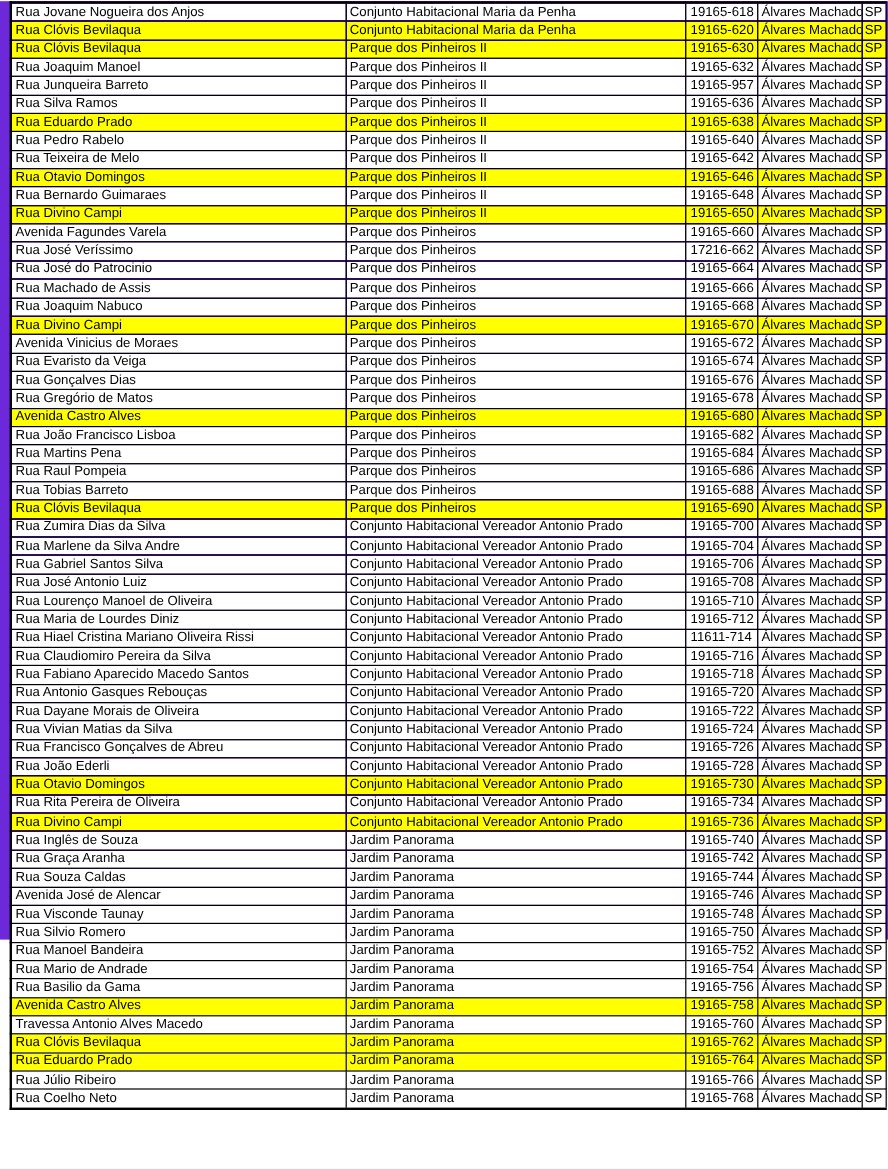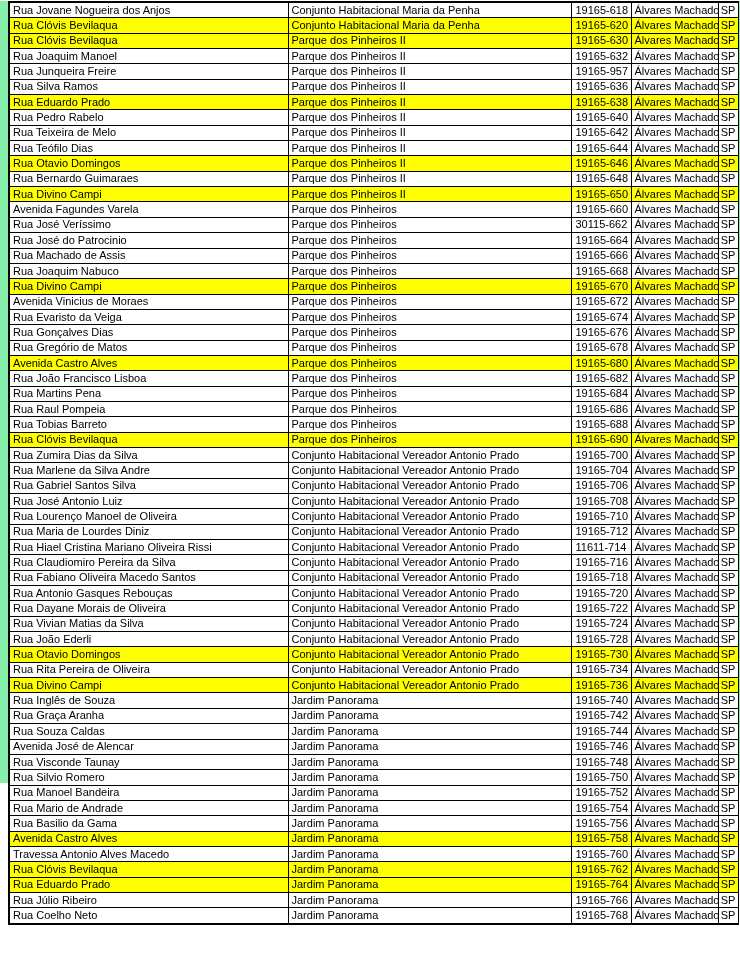--- a/index.html
+++ b/index.html
@@ -10,21 +10,21 @@
   body {
     width: 740px;
     height: 974px;
     font-family: "Liberation Sans", sans-serif;
     color: #000000;
     overflow: hidden;
   }
   .page {
     width: 740px;
     height: 782px;
-    background: #86efac;
+    background: #6d28d9;
     box-sizing: border-box;
   }
   table.cep-table {
     border-collapse: collapse;
     table-layout: fixed;
     width: 729px;
     margin: 1px 0 0 8px;
     border-left: 2px solid #000;
     border-right: 1px solid #000;
     border-top: 2px solid #000;
@@ -79,21 +79,21 @@
           <td class="col-state">SP</td>
         </tr>
         <tr>
           <td class="col-street">Rua Joaquim Manoel</td>
           <td class="col-neighborhood">Parque dos Pinheiros II</td>
           <td class="col-cep">19165-632</td>
           <td class="col-city">Álvares Machado</td>
           <td class="col-state">SP</td>
         </tr>
         <tr>
-          <td class="col-street">Rua Junqueira Freire</td>
+          <td class="col-street">Rua Junqueira Barreto</td>
           <td class="col-neighborhood">Parque dos Pinheiros II</td>
           <td class="col-cep">19165-957</td>
           <td class="col-city">Álvares Machado</td>
           <td class="col-state">SP</td>
         </tr>
         <tr>
           <td class="col-street">Rua Silva Ramos</td>
           <td class="col-neighborhood">Parque dos Pinheiros II</td>
           <td class="col-cep">19165-636</td>
           <td class="col-city">Álvares Machado</td>
@@ -113,27 +113,20 @@
           <td class="col-city">Álvares Machado</td>
           <td class="col-state">SP</td>
         </tr>
         <tr>
           <td class="col-street">Rua Teixeira de Melo</td>
           <td class="col-neighborhood">Parque dos Pinheiros II</td>
           <td class="col-cep">19165-642</td>
           <td class="col-city">Álvares Machado</td>
           <td class="col-state">SP</td>
         </tr>
-        <tr>
-          <td class="col-street">Rua Teófilo Dias</td>
-          <td class="col-neighborhood">Parque dos Pinheiros II</td>
-          <td class="col-cep">19165-644</td>
-          <td class="col-city">Álvares Machado</td>
-          <td class="col-state">SP</td>
-        </tr>
         <tr class="hl">
           <td class="col-street">Rua Otavio Domingos</td>
           <td class="col-neighborhood">Parque dos Pinheiros II</td>
           <td class="col-cep">19165-646</td>
           <td class="col-city">Álvares Machado</td>
           <td class="col-state">SP</td>
         </tr>
         <tr>
           <td class="col-street">Rua Bernardo Guimaraes</td>
           <td class="col-neighborhood">Parque dos Pinheiros II</td>
@@ -151,21 +144,21 @@
         <tr>
           <td class="col-street">Avenida Fagundes Varela</td>
           <td class="col-neighborhood">Parque dos Pinheiros</td>
           <td class="col-cep">19165-660</td>
           <td class="col-city">Álvares Machado</td>
           <td class="col-state">SP</td>
         </tr>
         <tr>
           <td class="col-street">Rua José Veríssimo</td>
           <td class="col-neighborhood">Parque dos Pinheiros</td>
-          <td class="col-cep">30115-662</td>
+          <td class="col-cep">17216-662</td>
           <td class="col-city">Álvares Machado</td>
           <td class="col-state">SP</td>
         </tr>
         <tr>
           <td class="col-street">Rua José do Patrocinio</td>
           <td class="col-neighborhood">Parque dos Pinheiros</td>
           <td class="col-cep">19165-664</td>
           <td class="col-city">Álvares Machado</td>
           <td class="col-state">SP</td>
         </tr>
@@ -310,21 +303,21 @@
           <td class="col-state">SP</td>
         </tr>
         <tr>
           <td class="col-street">Rua Claudiomiro Pereira da Silva</td>
           <td class="col-neighborhood">Conjunto Habitacional Vereador Antonio Prado</td>
           <td class="col-cep">19165-716</td>
           <td class="col-city">Álvares Machado</td>
           <td class="col-state">SP</td>
         </tr>
         <tr>
-          <td class="col-street">Rua Fabiano Oliveira Macedo Santos</td>
+          <td class="col-street">Rua Fabiano Aparecido Macedo Santos</td>
           <td class="col-neighborhood">Conjunto Habitacional Vereador Antonio Prado</td>
           <td class="col-cep">19165-718</td>
           <td class="col-city">Álvares Machado</td>
           <td class="col-state">SP</td>
         </tr>
         <tr>
           <td class="col-street">Rua Antonio Gasques Rebouças</td>
           <td class="col-neighborhood">Conjunto Habitacional Vereador Antonio Prado</td>
           <td class="col-cep">19165-720</td>
           <td class="col-city">Álvares Machado</td>
@@ -334,20 +327,27 @@
           <td class="col-street">Rua Dayane Morais de Oliveira</td>
           <td class="col-neighborhood">Conjunto Habitacional Vereador Antonio Prado</td>
           <td class="col-cep">19165-722</td>
           <td class="col-city">Álvares Machado</td>
           <td class="col-state">SP</td>
         </tr>
         <tr>
           <td class="col-street">Rua Vivian Matias da Silva</td>
           <td class="col-neighborhood">Conjunto Habitacional Vereador Antonio Prado</td>
           <td class="col-cep">19165-724</td>
+          <td class="col-city">Álvares Machado</td>
+          <td class="col-state">SP</td>
+        </tr>
+        <tr>
+          <td class="col-street">Rua Francisco Gonçalves de Abreu</td>
+          <td class="col-neighborhood">Conjunto Habitacional Vereador Antonio Prado</td>
+          <td class="col-cep">19165-726</td>
           <td class="col-city">Álvares Machado</td>
           <td class="col-state">SP</td>
         </tr>
         <tr>
           <td class="col-street">Rua João Ederli</td>
           <td class="col-neighborhood">Conjunto Habitacional Vereador Antonio Prado</td>
           <td class="col-cep">19165-728</td>
           <td class="col-city">Álvares Machado</td>
           <td class="col-state">SP</td>
         </tr>

